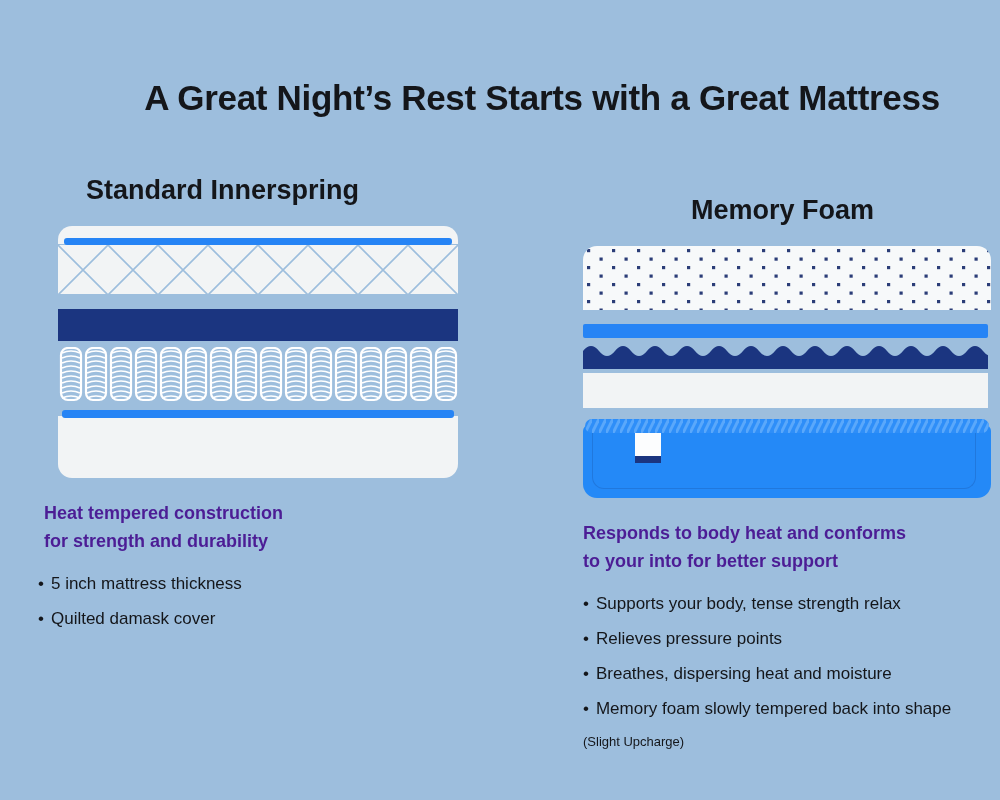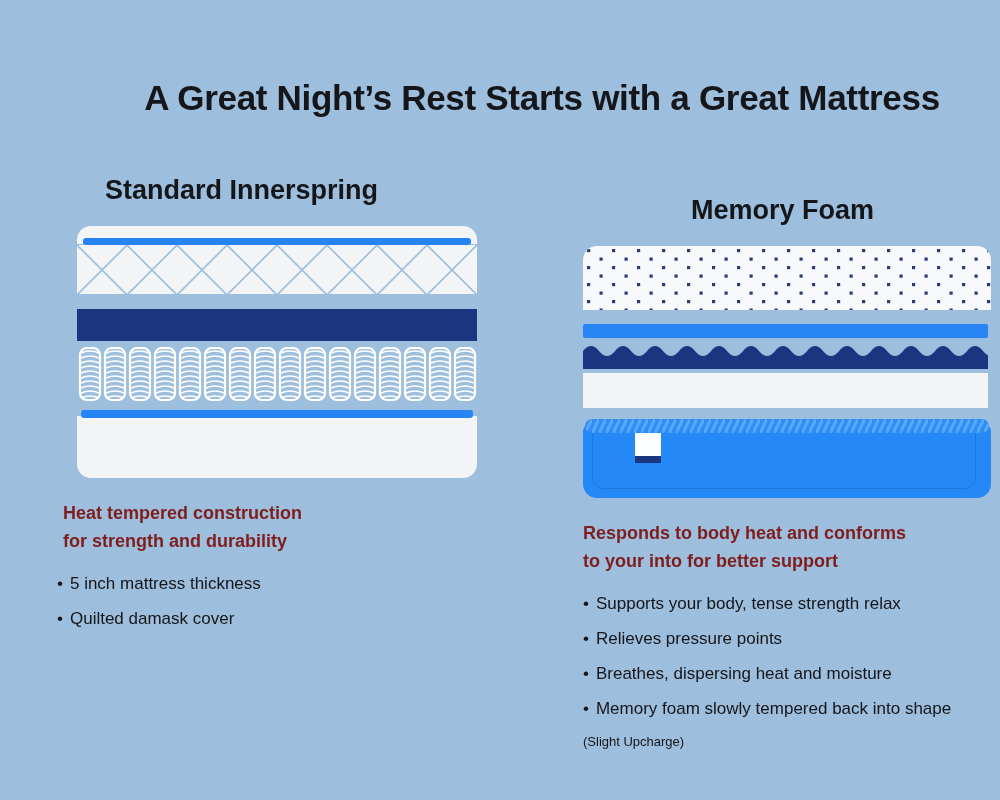--- a/index.html
+++ b/index.html
@@ -28,21 +28,21 @@
     letter-spacing: -0.3px;
     white-space: nowrap;
     padding-left: 44px;
   }
 
   
   .column {
     position: absolute;
     top: 170px;
   }
-  .col-left  { left: 30px;  width: 440px; margin-left: 19px; }
+  .col-left  { left: 30px;  width: 440px; }
   .col-right { left: 575px; width: 430px; margin-top: 20px; }
 
   .col-heading {
     text-align: center;
     font-size: 27px;
     font-weight: 600;
     color: #14161a;
     margin: 0;
     height: 40px;
     line-height: 40px;
@@ -151,21 +151,21 @@
     background: #fcfdfe;
     border-bottom: 7px solid #1b3580;
     box-sizing: border-box;
   }
 
   
   .lede {
     margin-top: 22px;
     font-size: 18px;
     font-weight: 700;
-    color: #7f1d1d;
+    color: #4c1d95;
     line-height: 1.55;
   }
   .col-left  .lede { margin-left: 14px; }
   .col-right .lede { margin-left: 8px; }
 
   .bullets {
     list-style: none;
     margin: 18px 0 0 0;
     padding: 0;
     font-size: 17px;

